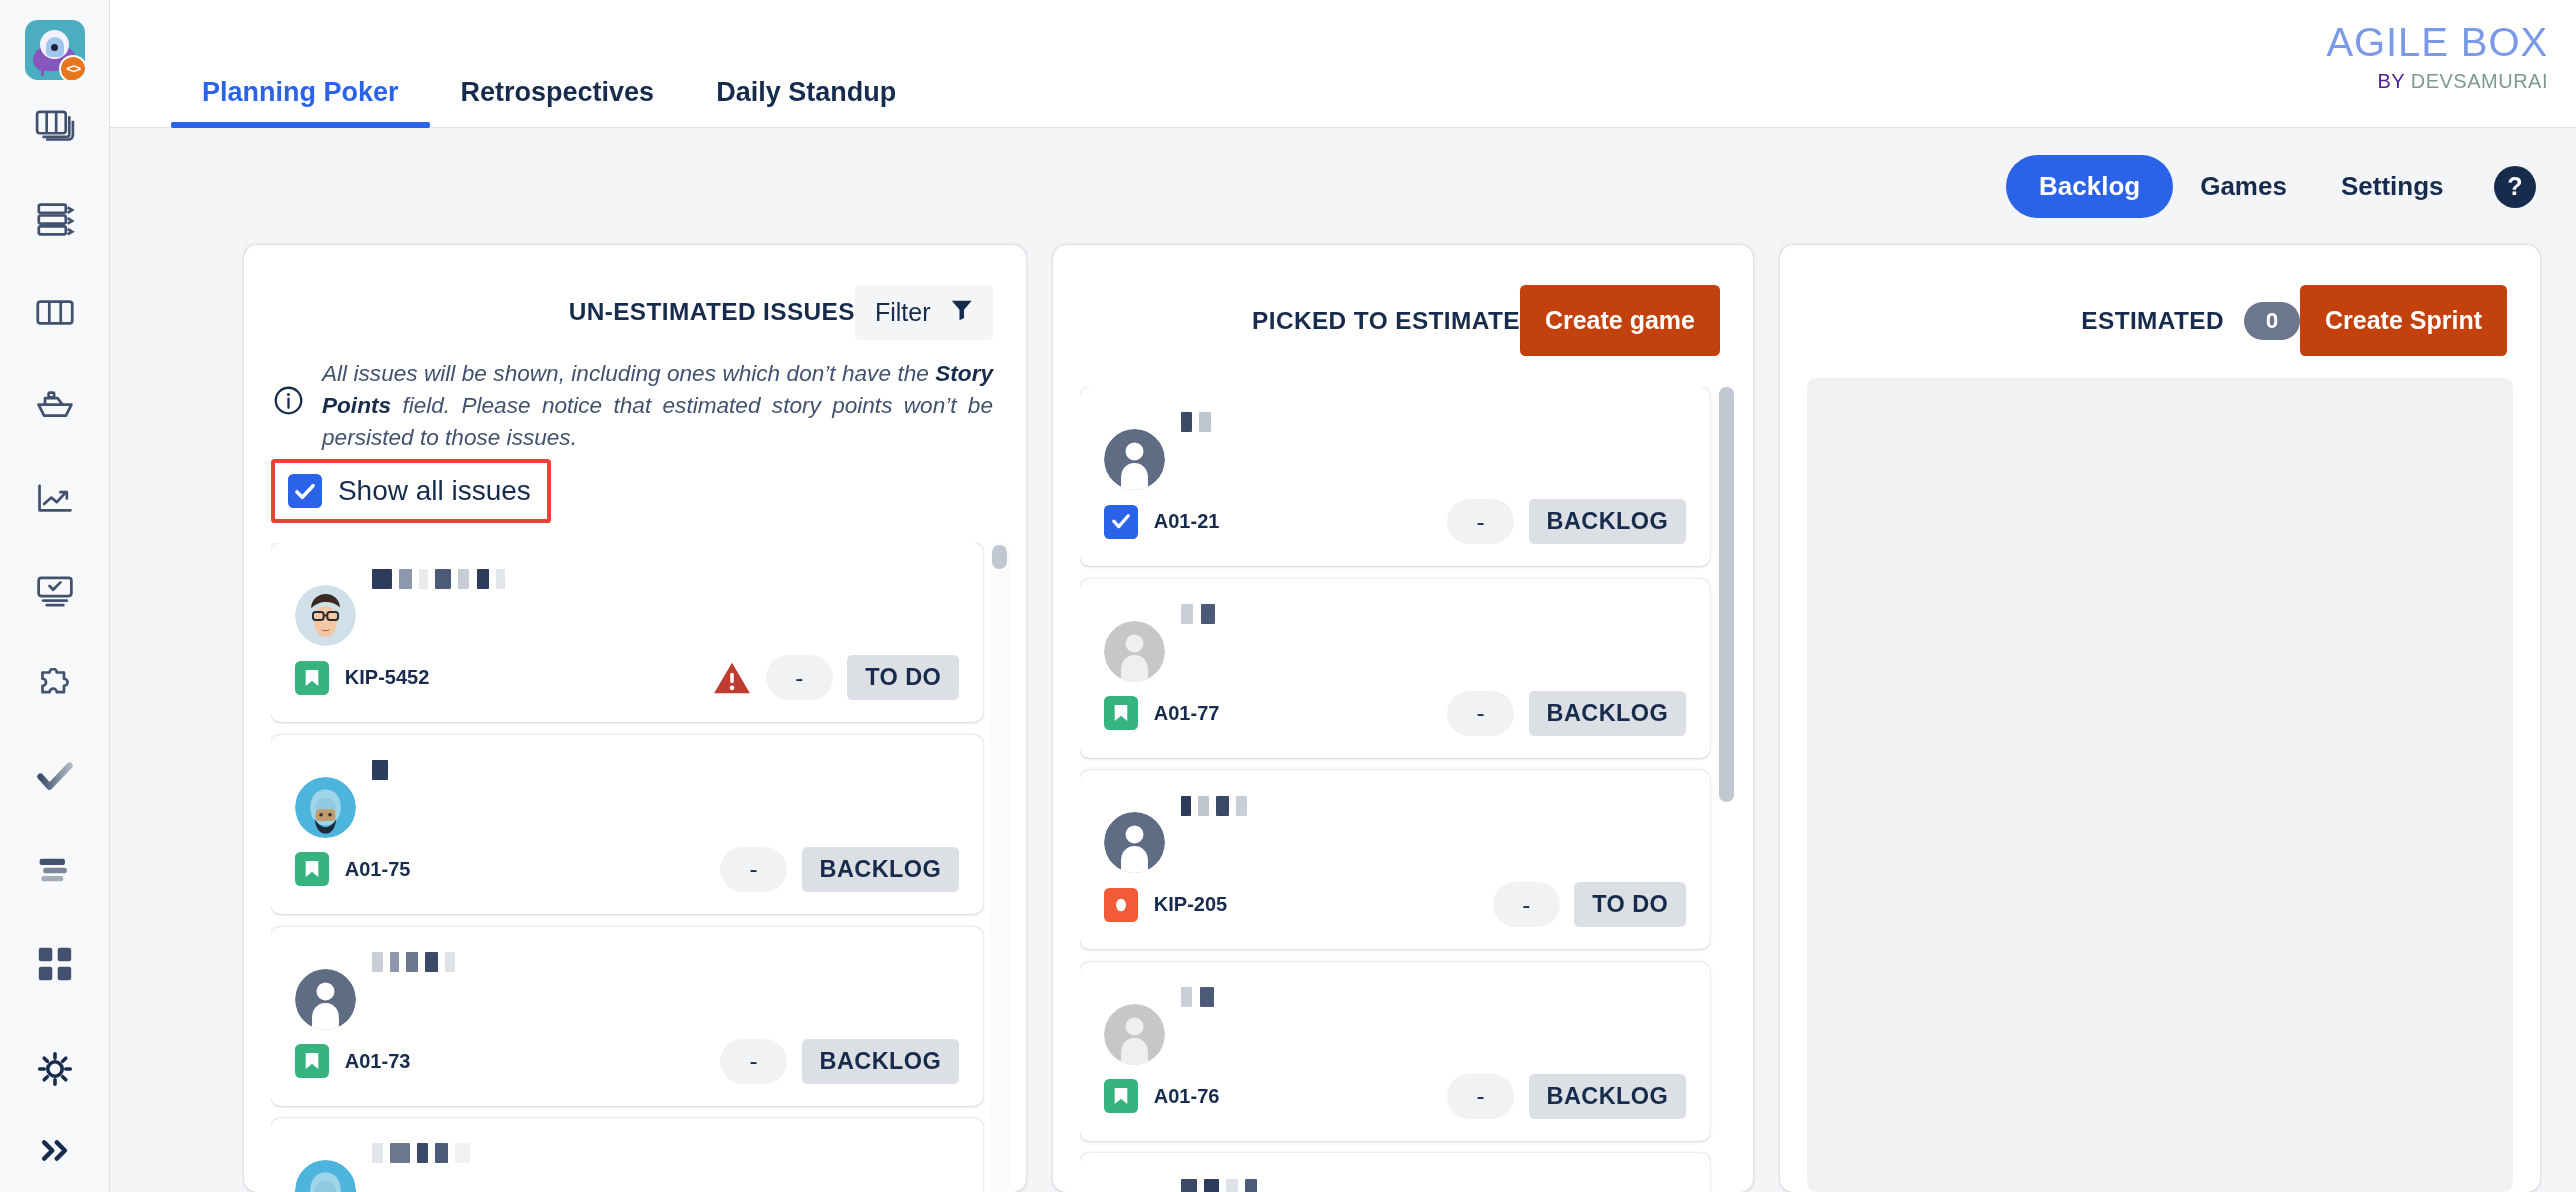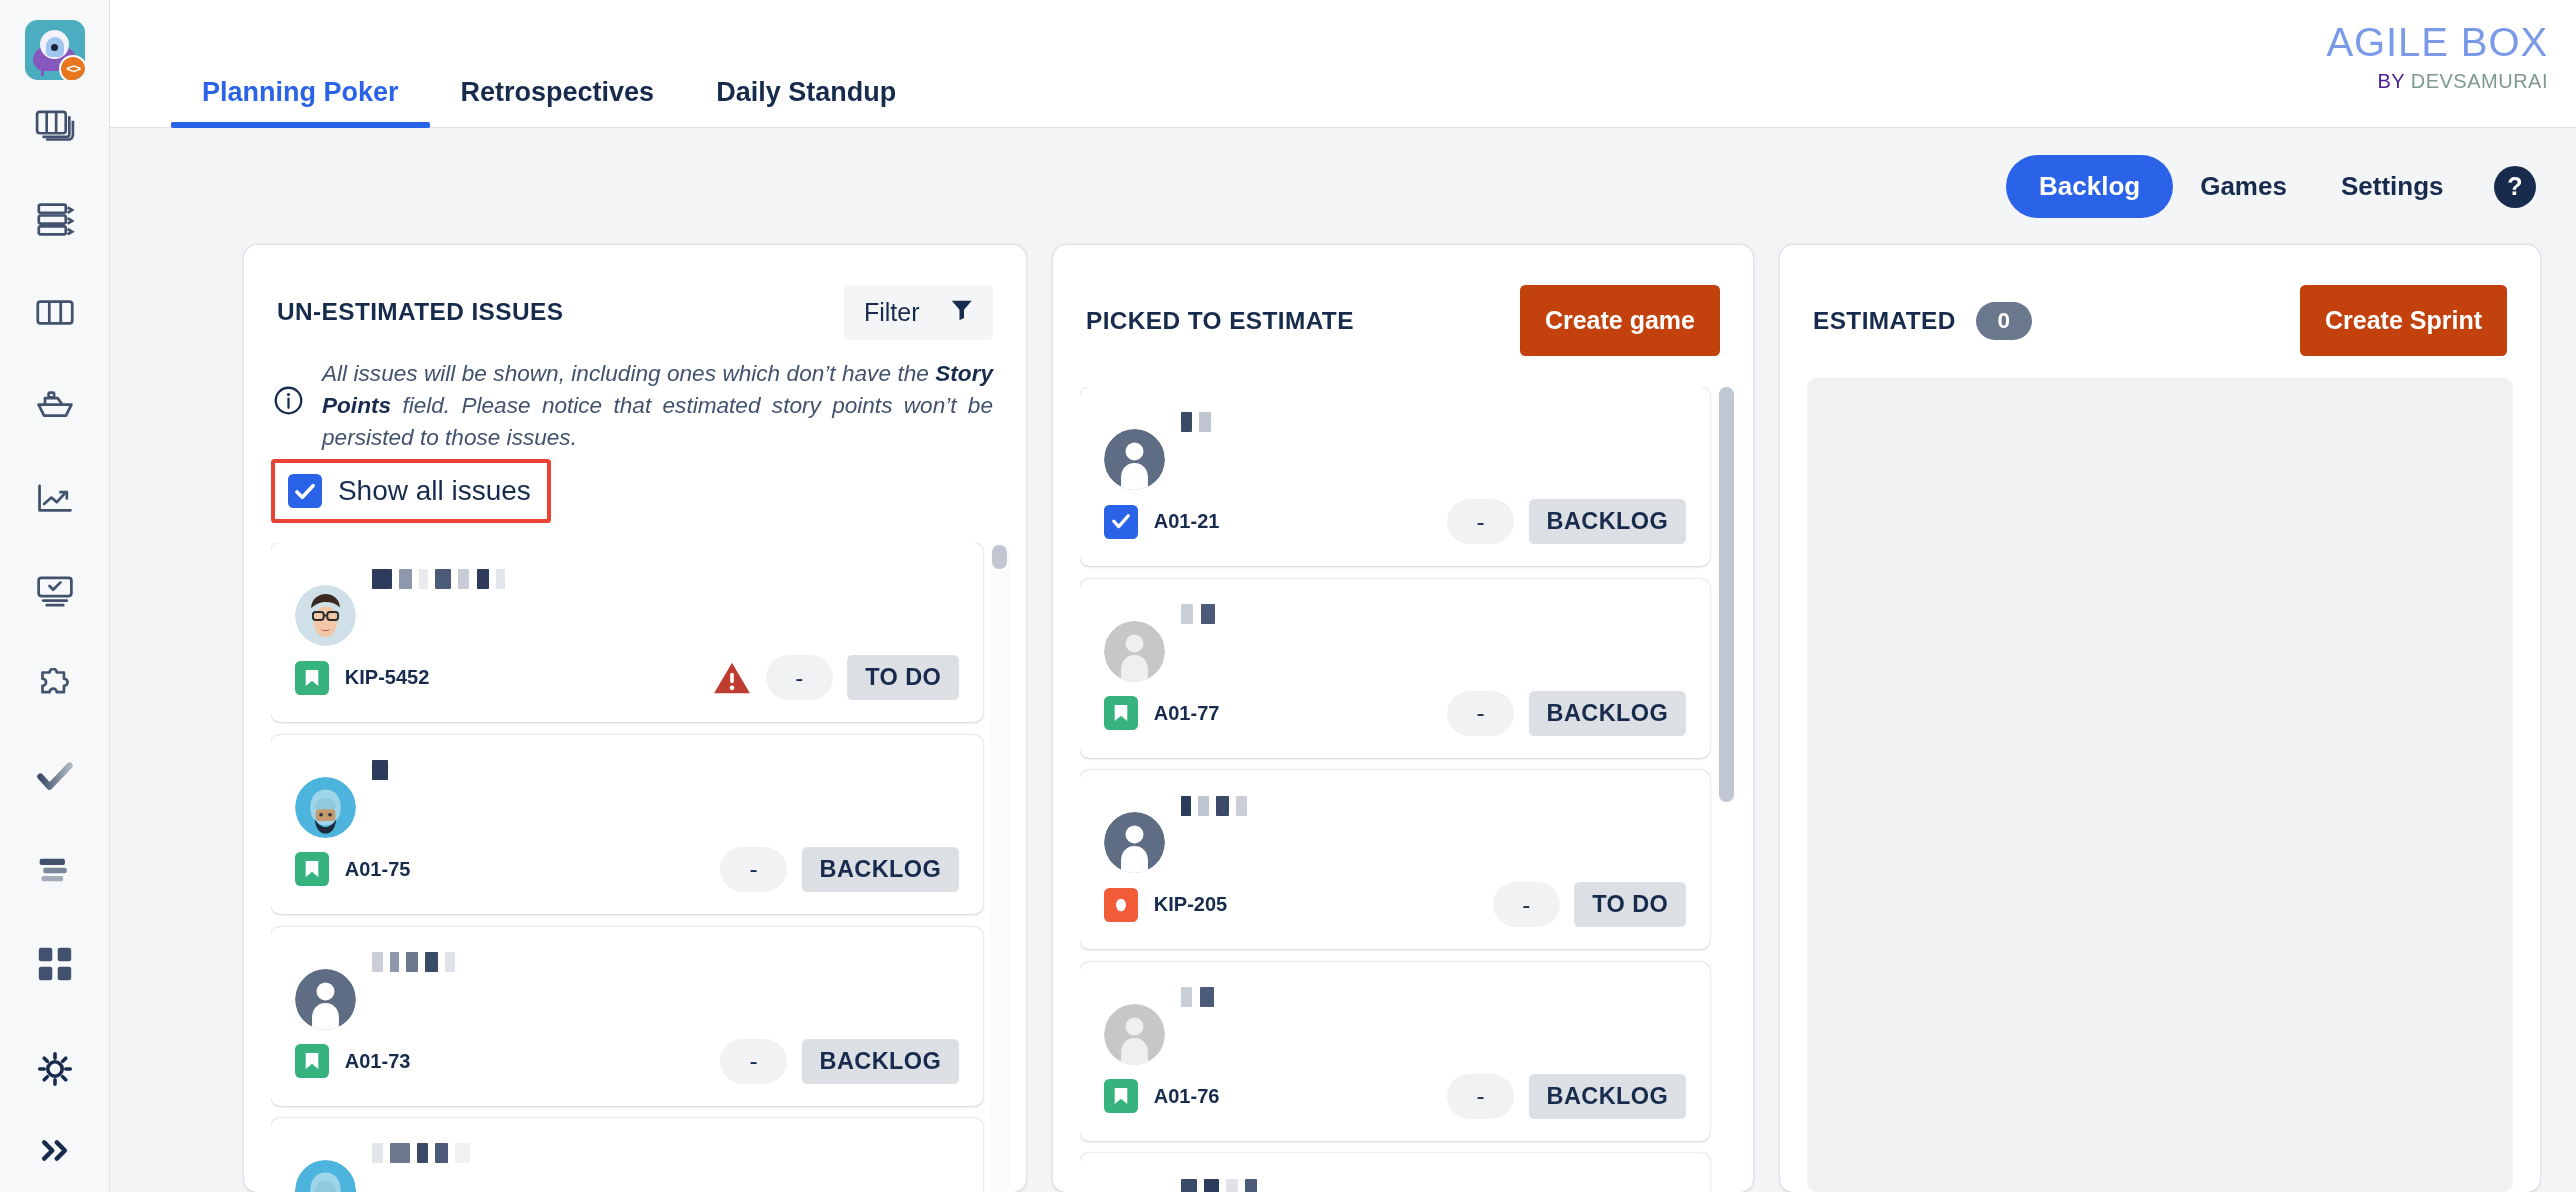--- a/index.html
+++ b/index.html
@@ -118,37 +118,37 @@
     background: #ffffff; border-radius: 12.6px;
     box-shadow: 0 0.9px 3.6px rgba(9,30,66,.16), 0 0 0.9px rgba(9,30,66,.2);
     height: 947px; position: relative; overflow: hidden;
     display: flex; flex-direction: column;
   }
   .col-unest { width: 782px; }
   .col-picked { width: 700px; }
   .col-est { flex: 1 1 auto; }
 
   .col-head {
-    display: flex; align-items: center; justify-content: space-between;
+    display: flex; align-items: center; justify-content: flex-end;
     padding: 40px 33px 0 33px; flex: 0 0 auto;
   }
   .col-title {
     font-size: 24.4px; font-weight: bold; color: #172b4d; letter-spacing: 0.4px;
     white-space: nowrap;
   }
   .count-badge {
     display: inline-flex; align-items: center; justify-content: center;
     min-width: 56px; height: 38px; border-radius: 19px; background: #6b778c;
     color: #ffffff; font-size: 22.6px; font-weight: bold; margin-left: 20px;
   }
   .title-row { display: flex; align-items: center; }
   .filter-btn {
     background: #f4f5f7; border: none; border-radius: 5.4px;
     font-size: 25px; color: #172b4d; padding: 12.6px 20px;
-    display: flex; align-items: center; gap: 30px; cursor: pointer;
+    display: flex; align-items: center; gap: 19px; cursor: pointer;
     font-family: inherit;
   }
   .blue-btn {
     background: #c2410c; color: #fff; border: none; border-radius: 5.4px;
     font-size: 25px; font-weight: bold; padding: 21px 25px; cursor: pointer;
     font-family: inherit; white-space: nowrap;
   }
 
   .info-row {
     display: flex; gap: 18px; padding: 18px 33px 0 29px; align-items: flex-start;

